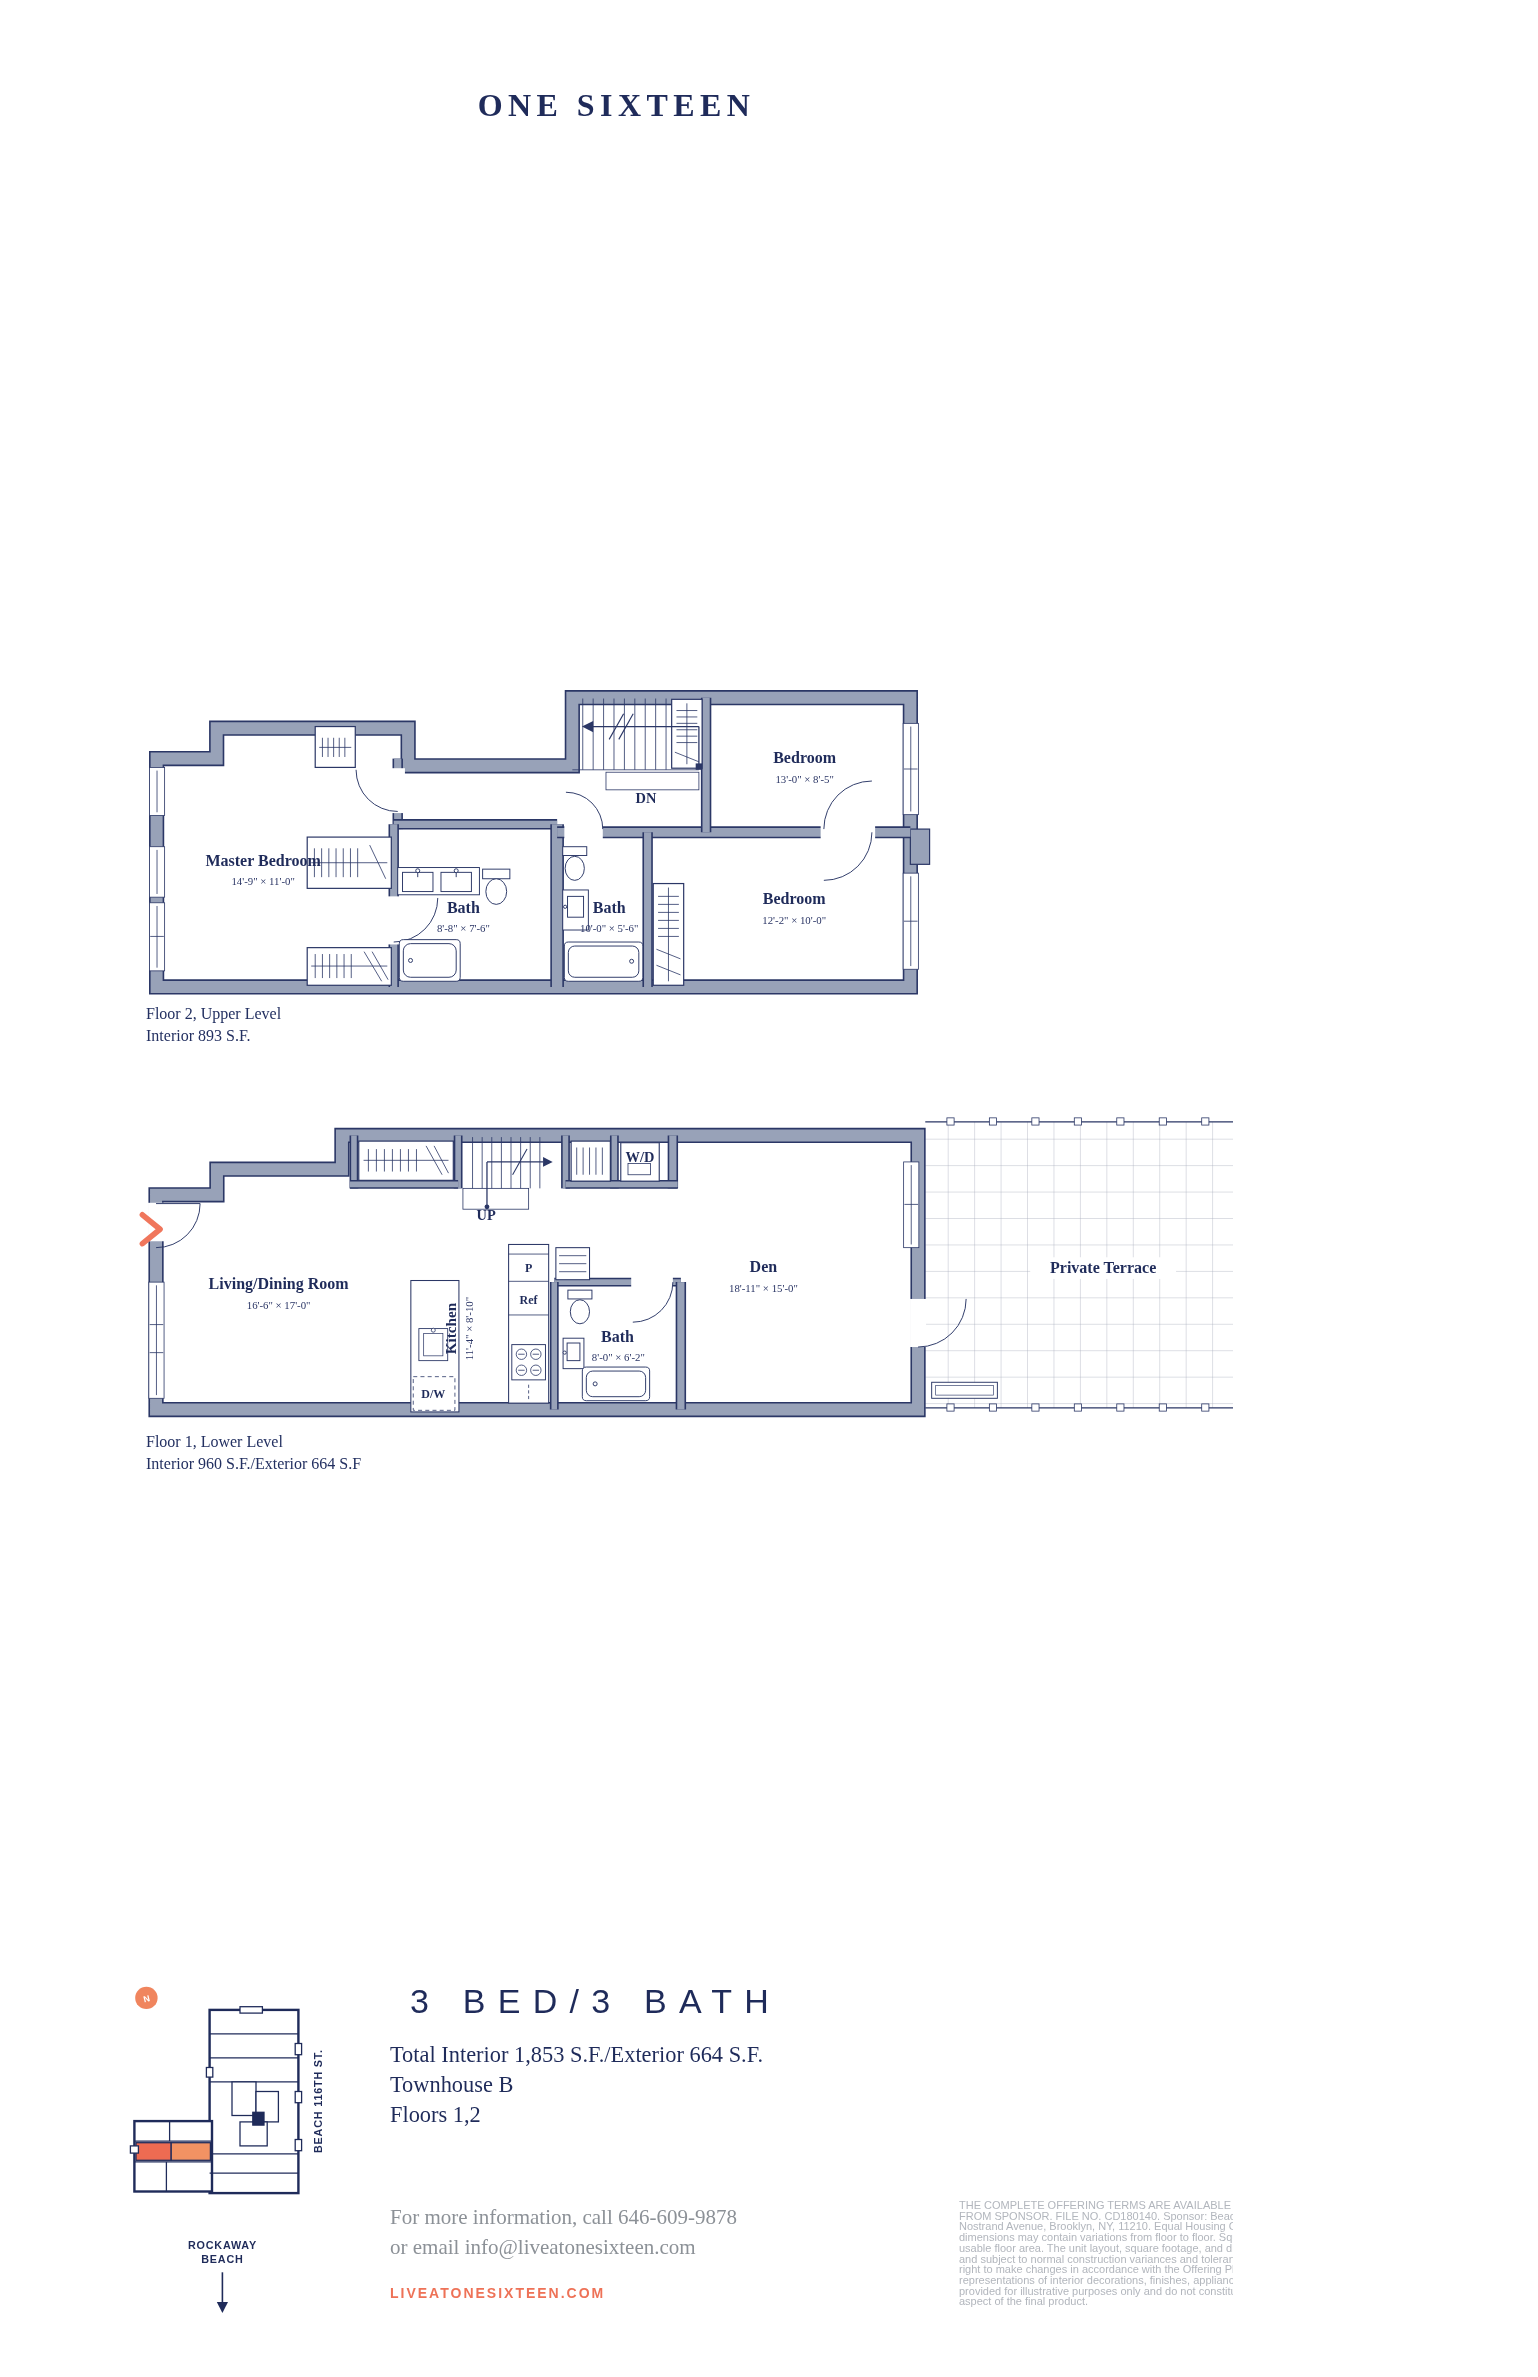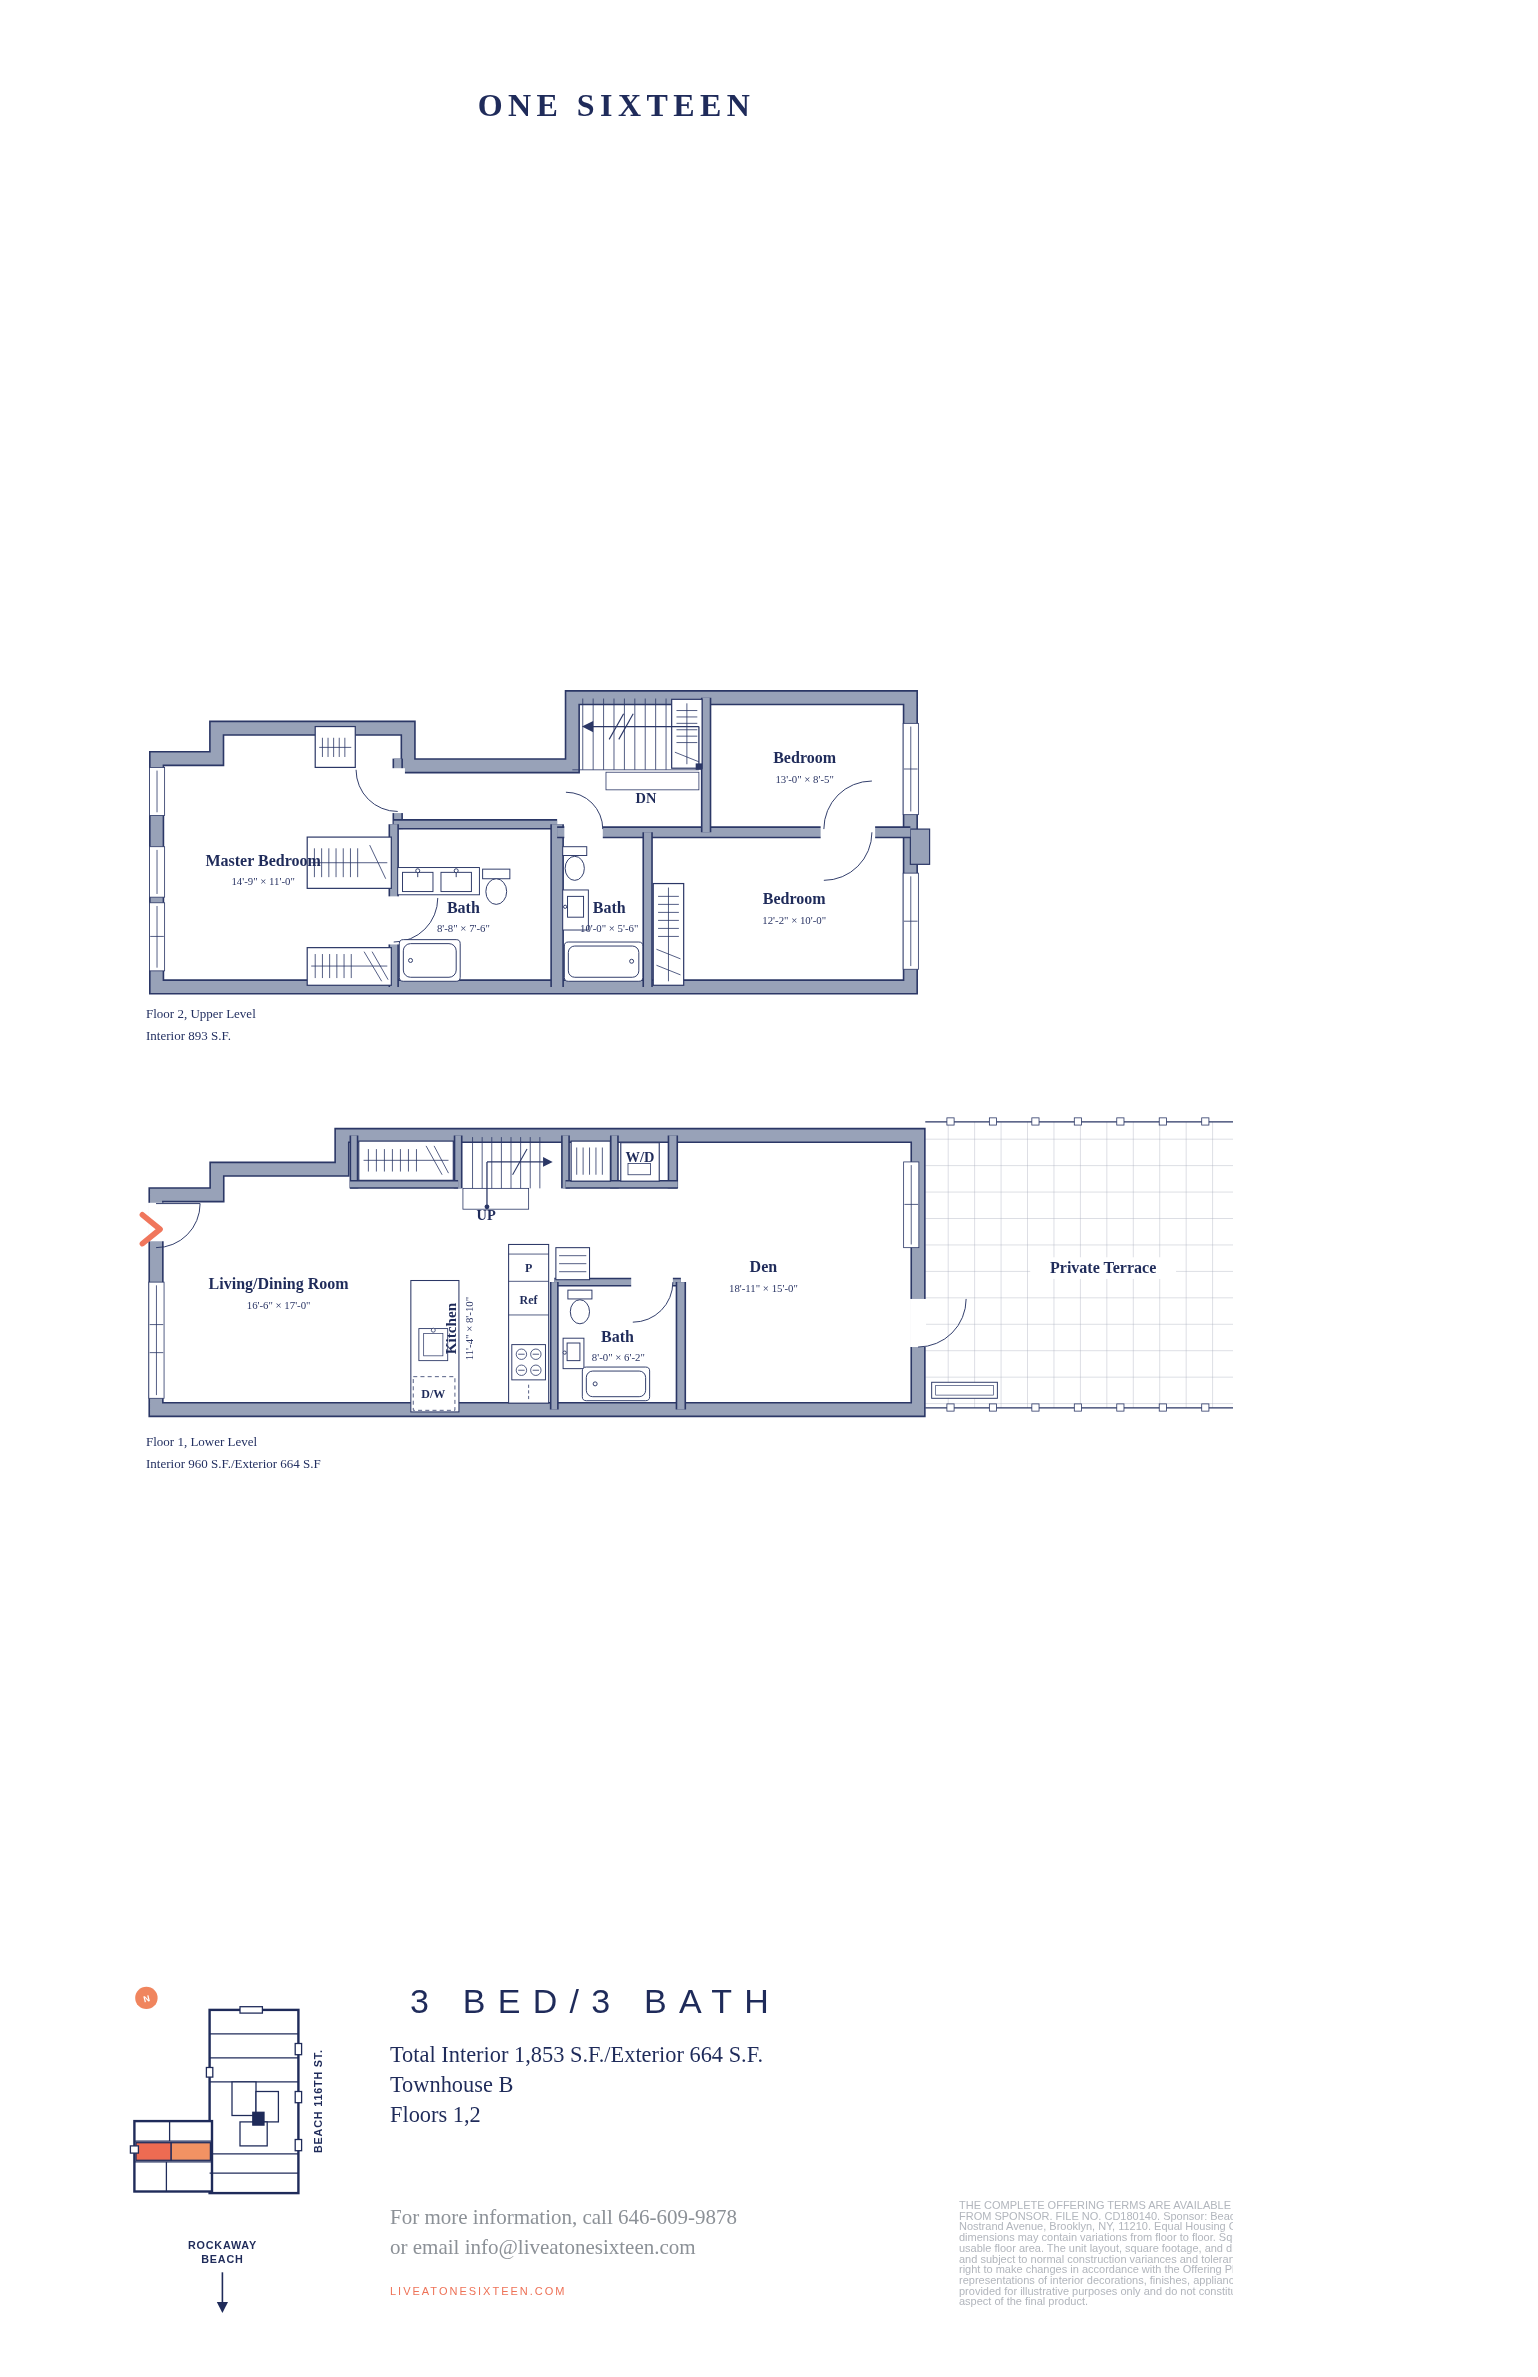--- a/index.html
+++ b/index.html
@@ -2,37 +2,37 @@
 <html style="font-size:13px"><head>
 <meta charset="utf-8">
 <style>
   html,body{margin:0;padding:0;background:#ffffff;}
   .canvas{position:relative;width:1233px;height:2377px;background:#ffffff;overflow:hidden;
           font-family:"Liberation Serif",serif;}
   .abs{position:absolute;}
   #page-title{left:0;right:0;top:87px;text-align:center;
     font-family:"Liberation Serif",serif;font-weight:bold;font-size:32px;
     letter-spacing:0.17em;color:#1f2b5a;}
-  .plan-caption{font-family:"Liberation Serif",serif;font-size:13px;line-height:21.6px;color:#233061;}
+  .plan-caption{font-family:"Liberation Serif",serif;font-size:16px;line-height:21.6px;color:#233061;}
   
   .room-name{font-family:"Liberation Serif",serif;font-weight:bold;font-size:20px;fill:#1f2b5a;}
   .room-name-sm{font-family:"Liberation Serif",serif;font-weight:bold;font-size:19px;fill:#1f2b5a;}
   .room-dims{font-family:"Liberation Serif",serif;font-size:13.5px;fill:#2a3565;}
   .plan-tag{font-family:"Liberation Serif",serif;font-weight:bold;font-size:18px;fill:#1f2b5a;}
   .plan-tag-sm{font-family:"Liberation Serif",serif;font-weight:bold;font-size:15px;fill:#1f2b5a;}
   .ctr{text-anchor:middle;}
   
   #headline{left:390px;top:1982px;font-family:"Liberation Sans",sans-serif;
     font-size:34px;font-weight:500;letter-spacing:0.36em;color:#1f2b5a;white-space:nowrap;margin-left:20px;}
   #info-lines{left:390px;top:2040px;font-family:"Liberation Serif",serif;
     font-size:22.4px;line-height:30px;color:#1f2b5a;}
   #contact-lines{left:390px;top:2202px;font-family:"Liberation Serif",serif;
     font-size:21px;line-height:30px;color:#8c9197;}
   #website{left:390px;top:2285px;font-family:"Liberation Sans",sans-serif;
-    font-size:11px;font-weight:normal;letter-spacing:2px;color:#ee7257;cursor:pointer;}
+    font-size:14px;font-weight:bold;letter-spacing:2px;color:#ee7257;cursor:pointer;}
   #legal{left:959px;top:2200px;width:420px;font-family:"Liberation Sans",sans-serif;
     font-size:11px;line-height:10.7px;color:#b2b6bd;}
   
   .map-label{font-family:"Liberation Sans",sans-serif;font-weight:bold;font-size:13.5px;
     letter-spacing:1px;fill:#1f2b5a;}
 </style>
 </head>
 <body>
 
 <div class="canvas">

